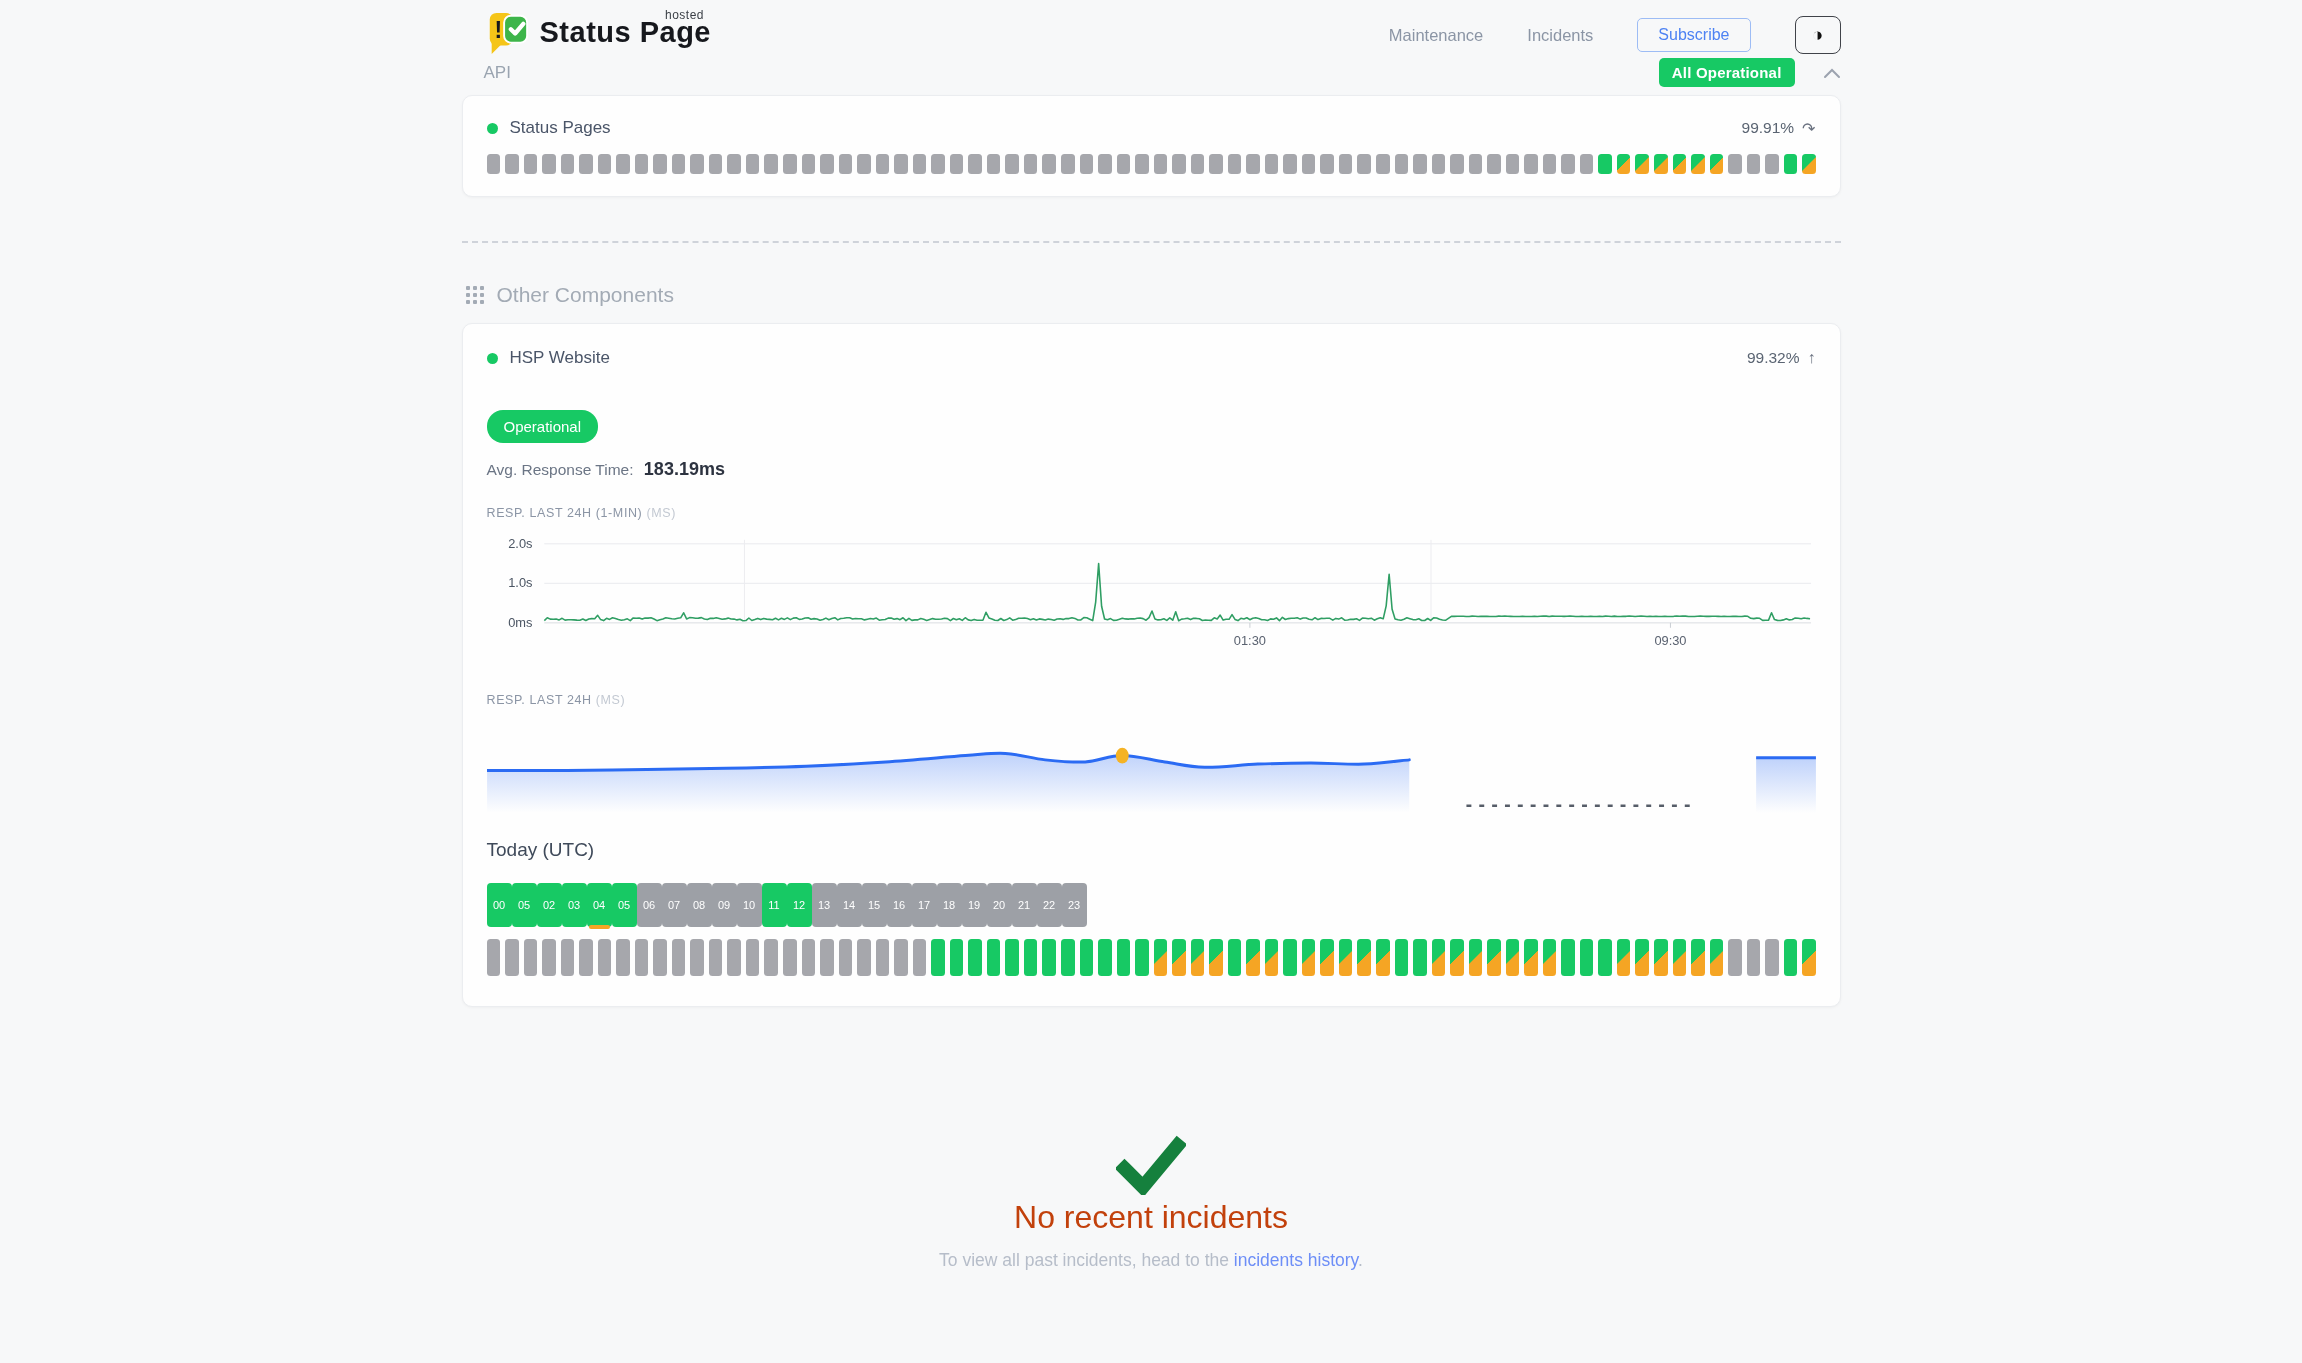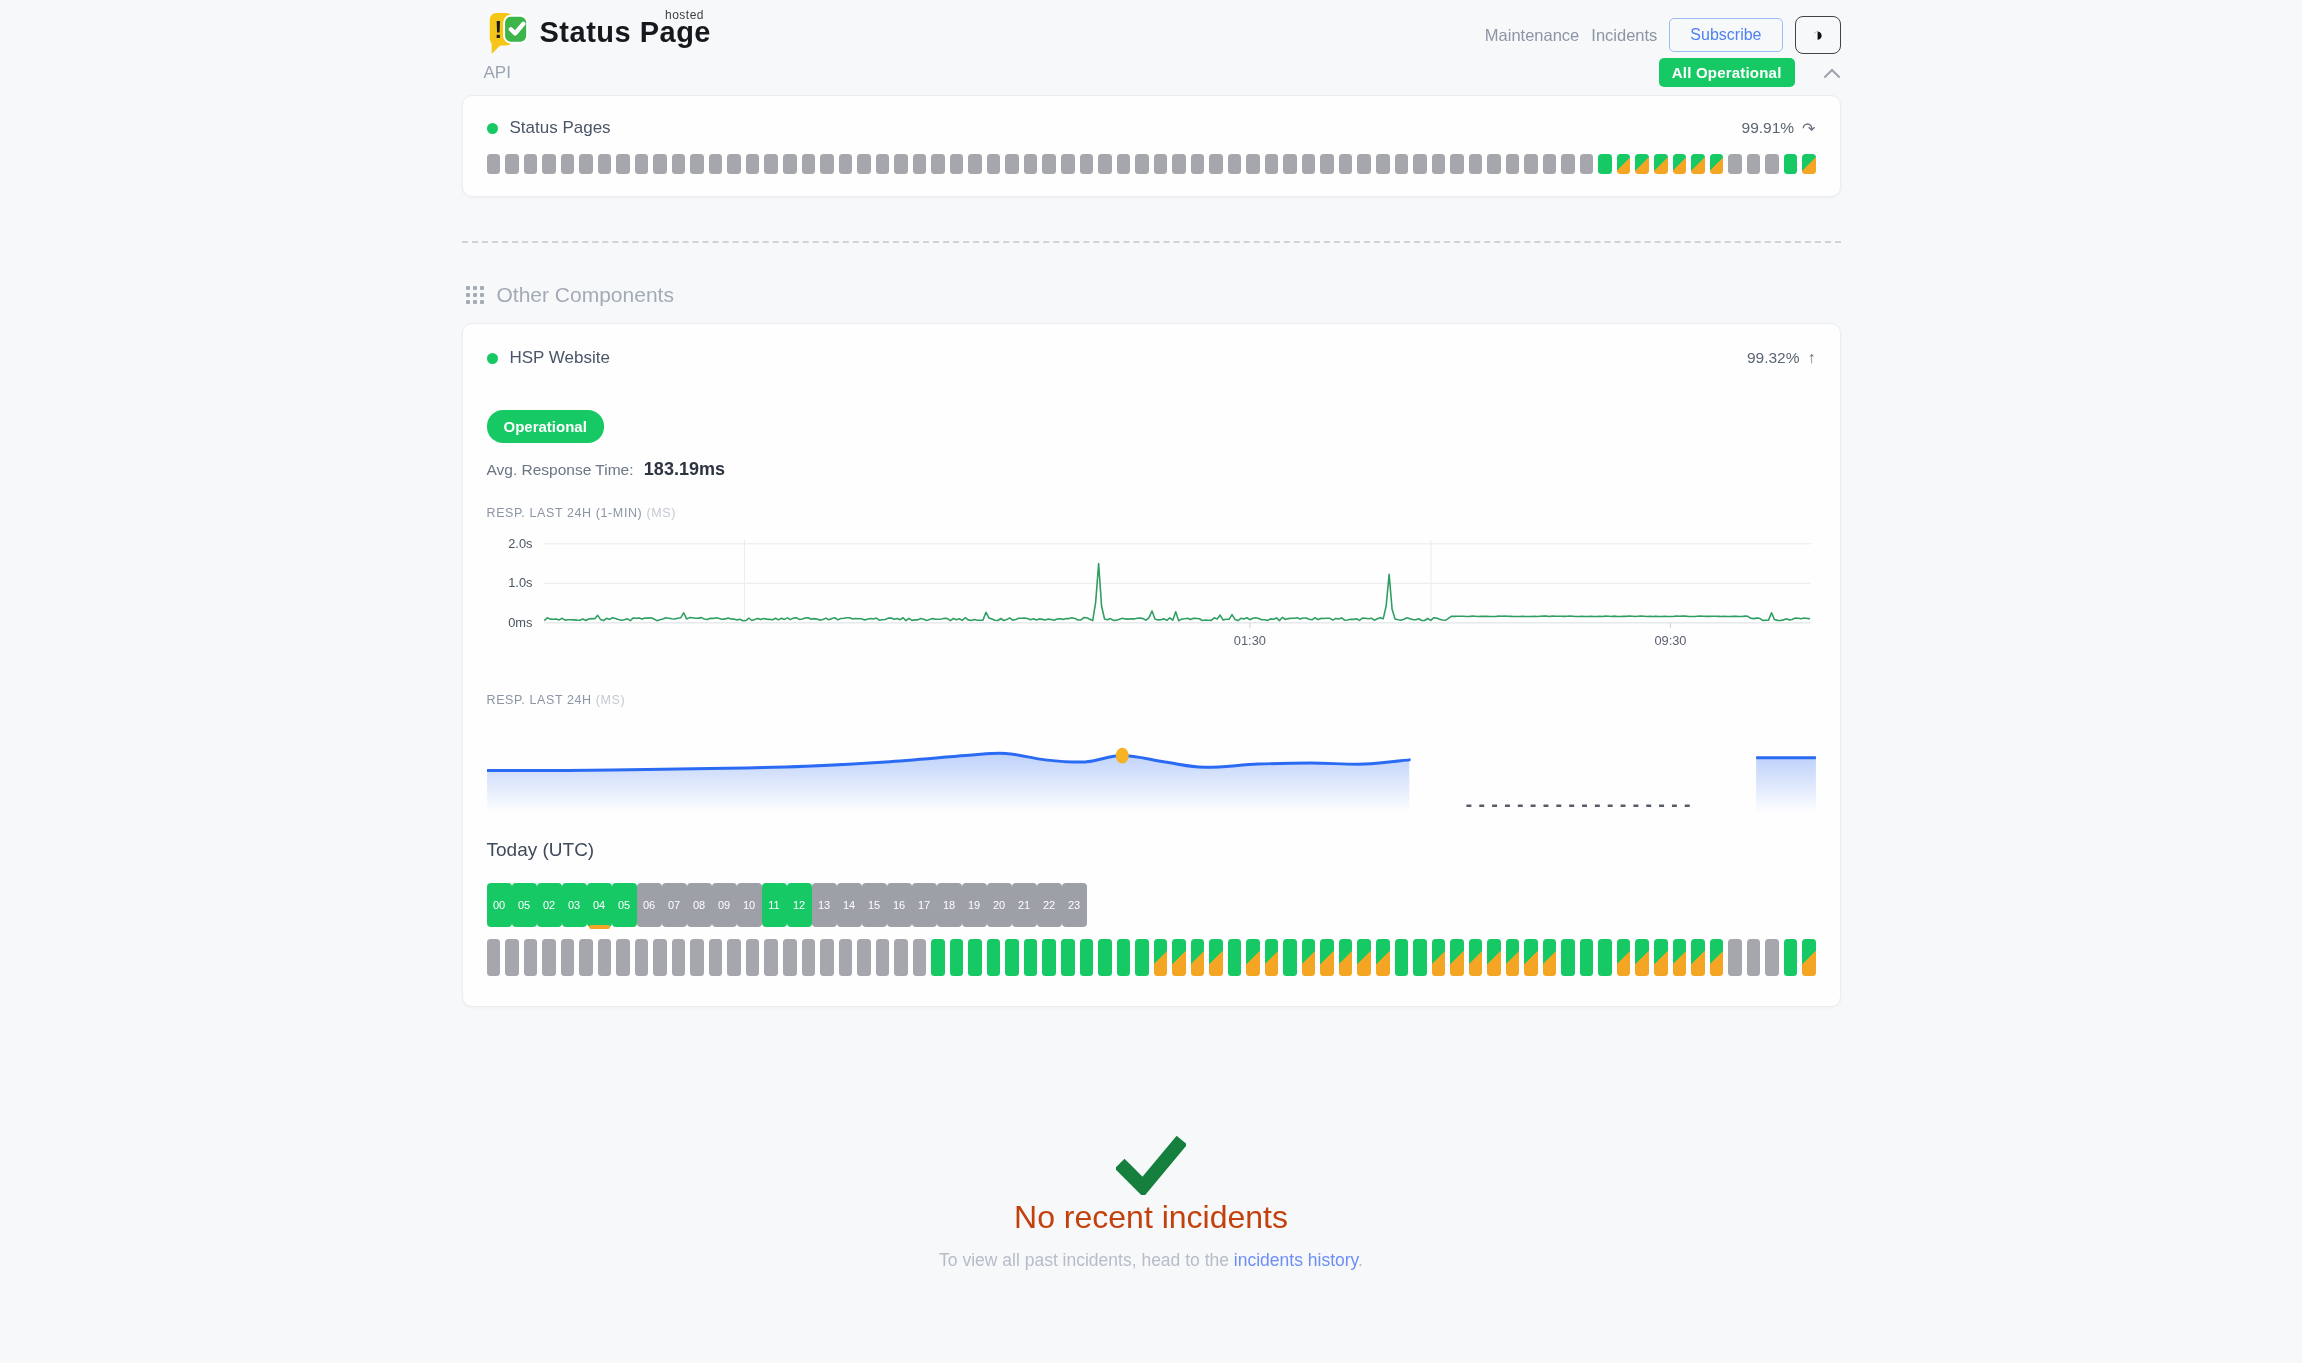--- a/index.html
+++ b/index.html
@@ -11,21 +11,21 @@
   }
   .page { width:2302px; height:1363px; position:relative; overflow:hidden; margin:0 auto; background:#f7f8f9; }
   .container { width:1379px; margin:0 auto; }
 
   
   .header { display:flex; justify-content:space-between; align-items:center; padding-top:12px; height:58px; }
   .brand { display:flex; align-items:flex-start; gap:10px; margin-left:22px; cursor:pointer; }
   .brand-name { font-size:29px; font-weight:bold; color:#16181d; letter-spacing:.5px; line-height:44px; }
   .brand-sup { font-size:12px; color:#3a3f46; letter-spacing:.5px; position:relative; top:-2px; margin-left:-46px; }
   .brand-text { display:flex; align-items:flex-start; }
-  .nav { display:flex; align-items:center; gap:12px; }
+  .nav { display:flex; align-items:center; gap:44px; }
   .nav-link { font-size:16.5px; color:#8b95a5; text-decoration:none; cursor:pointer; }
   .subscribe-btn { font-size:16px; color:#4d82f3; background:transparent; border:1px solid #9dbcf5; border-radius:5px; padding:7px 20px; cursor:pointer; font-family:inherit;text-align:center; }
   .theme-btn { border:1.5px solid #40434a; border-radius:8px; background:transparent; width:46px; height:38px; font-size:19px; color:#111; cursor:pointer; display:flex; align-items:center; justify-content:center; }
 
   .statusline { display:flex; justify-content:space-between; align-items:center; margin-top:0px; }
   .section-label { font-size:17px; color:#9aa4b0; margin-left:22px; }
   .statusline-right { display:flex; align-items:center; gap:28px; }
   .op-badge { background:#17c964; color:#fff; font-size:15px; font-weight:bold; border-radius:5px; padding:6px 13px; letter-spacing:.2px; }
   .chevron-up { width:18px; height:12px; cursor:pointer; }
 
@@ -48,21 +48,21 @@
   .bar-green { background:#17c964; }
   .bar-split { background:linear-gradient(135deg,#17c964 49.5%,#f5a524 50.5%); }
 
   .dashed-sep { border:none; border-top:2px dashed #cfd3da; margin:44px 0 40px; }
 
   .section-head { display:flex; align-items:center; gap:12px; margin-left:4px; }
   .section-head-title { font-size:21px; color:#a3abb5; }
 
   .card-2 { margin-top:16px; padding:24px 24px 30px; }
 
-  .status-pill { display:inline-block; background:#17c964; color:#fff; font-size:15px; font-weight:bold; border-radius:16px; padding:8px 17px; margin-top:42px; }
+  .status-pill { display:inline-block; background:#17c964; color:#fff; font-size:15px; font-weight:normal; border-radius:16px; padding:8px 17px; margin-top:42px; }
   .avg-row { margin-top:16px; font-size:15.5px; color:#6b7585; }
   .avg-value { font-size:18px; font-weight:bold; color:#2d3340; margin-left:6px; }
 
   .chart-label { margin-top:26px; font-size:12.5px; letter-spacing:.6px; color:#8b95a5; }
   .chart-label .unit { color:#c3c9d2; }
   .chart-label.second { margin-top:44px; }
 
   .chart-box { margin-top:8px; }
   .chart-box svg { display:block; width:100%; }
 

